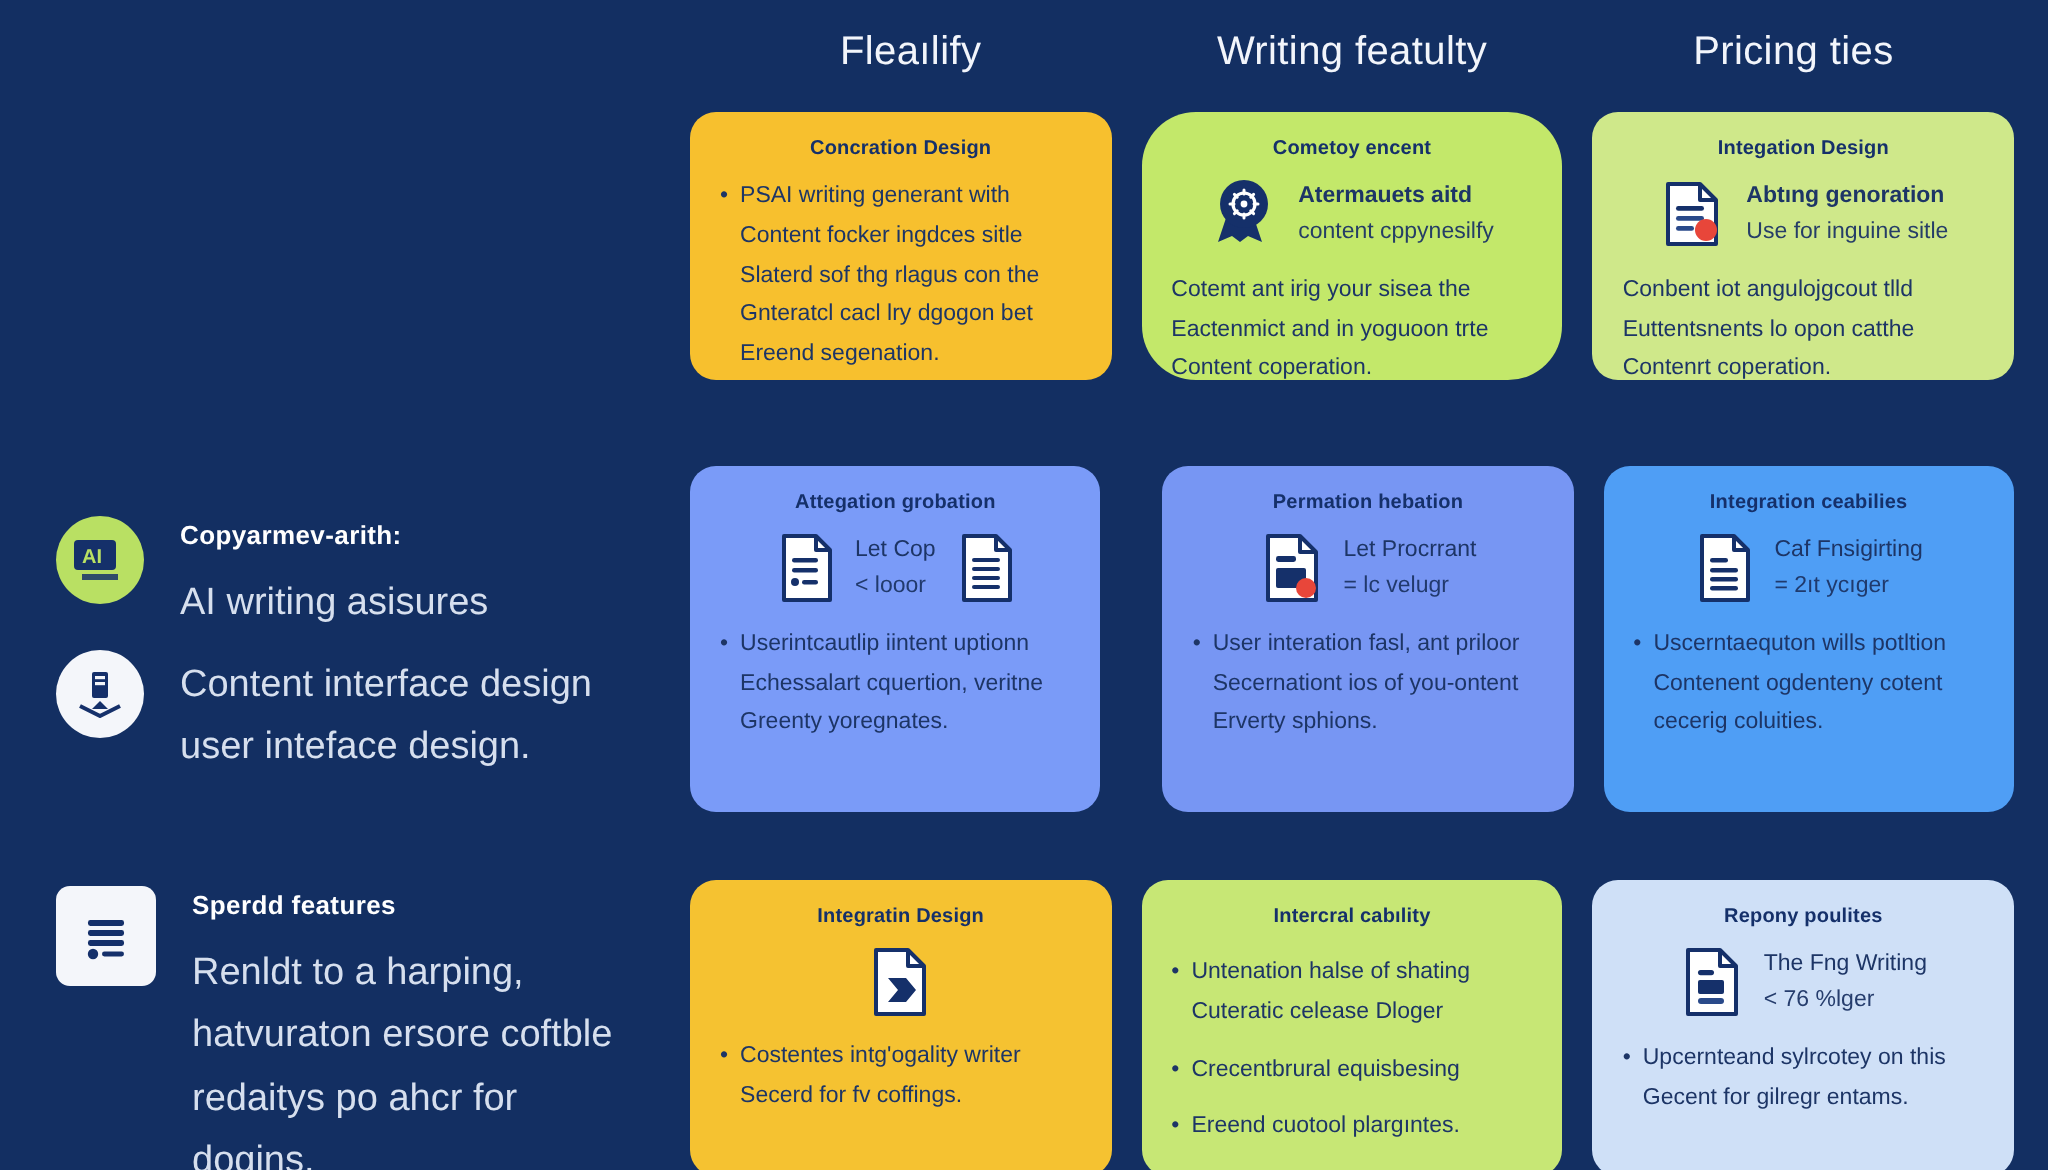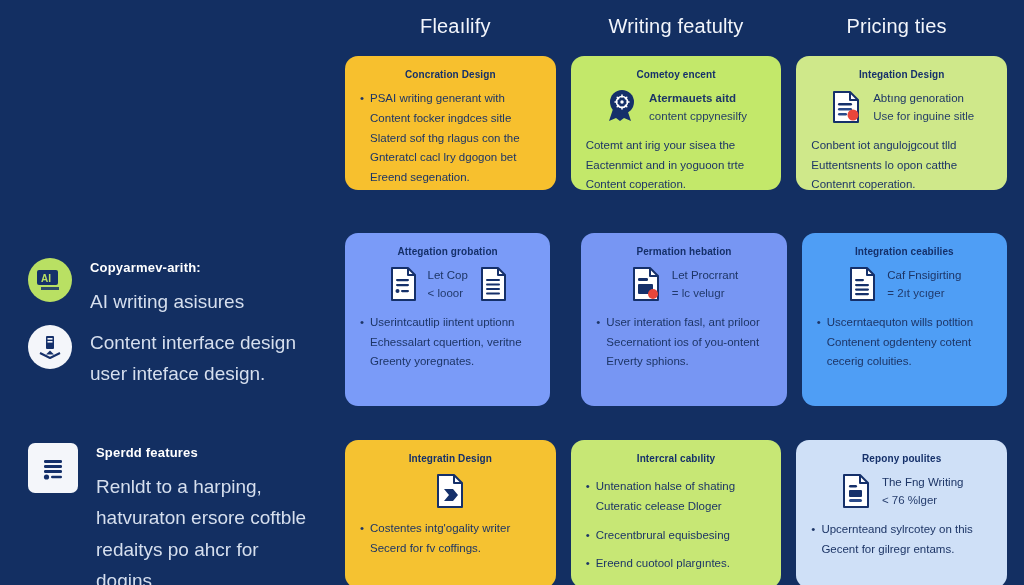--- a/index.html
+++ b/index.html
@@ -142,21 +142,21 @@
   }
   .icon-row .lines {
     font-size: 11.5px;
     line-height: 1.6;
     color: #1d3566;
   }
   .icon-row .lines .l2 { opacity: .95; }
 
   .card.yellow       { background: #f7c02e; }
   .card.yellow2      { background: #f5c231; }
-  .card.lime         { background: #c3e86a; }
+  .card.lime         { background: #c3e86a; border-radius: 27px; }
   .card.lime-pale    { background: #cfe88a; }
   .card.lime2        { background: #c7e775; }
   .card.peri         { background: #7a9bf8; }
   .card.peri2        { background: #7796f3; margin-left: 16px; }
   .card.azure        { background: #4f9ef5; }
   .card.ice          { background: #cfe0f7; }
 
   svg { display: block; }
 </style>
 </head>
@@ -264,21 +264,21 @@
           <svg width="34" height="36" viewBox="0 0 34 36">
             <path d="M5 3h16l8 8v22H5z" fill="#ffffff" stroke="#15306a" stroke-width="2" stroke-linejoin="round"></path>
             <path d="M21 3v8h8" fill="none" stroke="#15306a" stroke-width="2" stroke-linejoin="round"></path>
             <rect x="9" y="14" width="14" height="2.4" rx="1.2" fill="#15306a"></rect>
             <rect x="9" y="19" width="14" height="2.4" rx="1.2" fill="#2a4a8a"></rect>
             <rect x="9" y="24" width="9" height="2.4" rx="1.2" fill="#2a4a8a"></rect>
             <circle cx="24" cy="26" r="5.5" fill="#e8463a"></circle>
           </svg>
         </span>
         <span class="lines">
-          <span class="l1" style="font-weight:400">Abtıng genoration</span><br>
+          <span class="l1" style="font-weight:700">Abtıng genoration</span><br>
           <span class="l2">Use for inguine sitle</span>
         </span>
       </div>
       <div class="card-body">
         <span>Conbent iot angulojgcout tlld Euttentsnents lo opon catthe Contenrt coperation.</span>
       </div>
     </div>
 
   </div>
 

